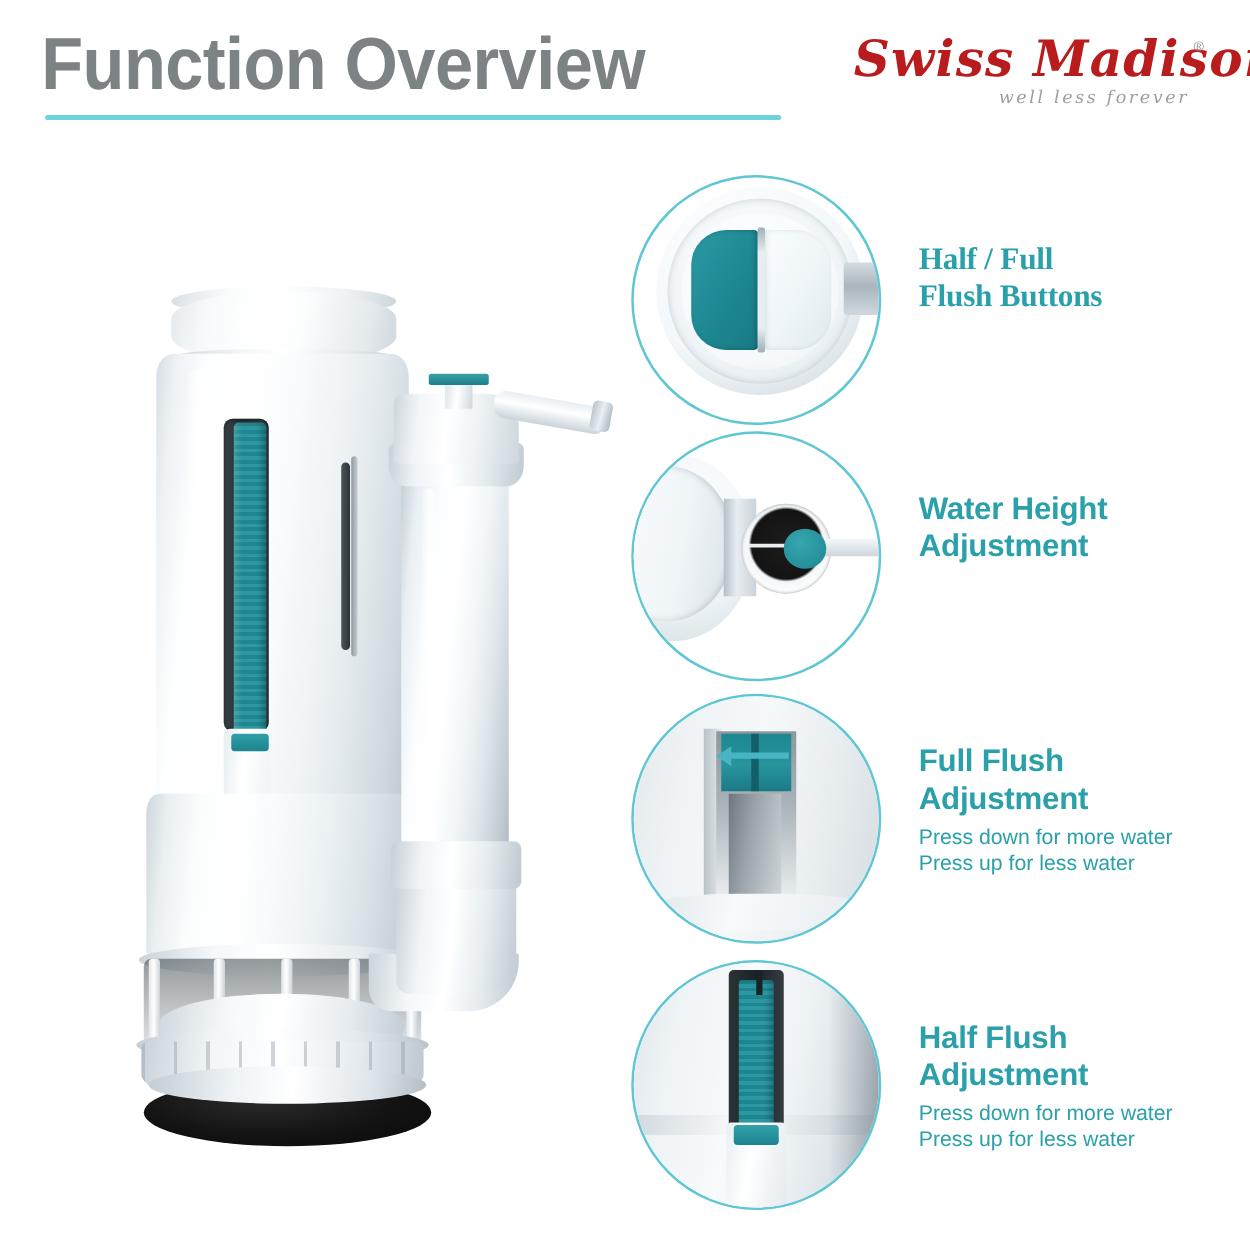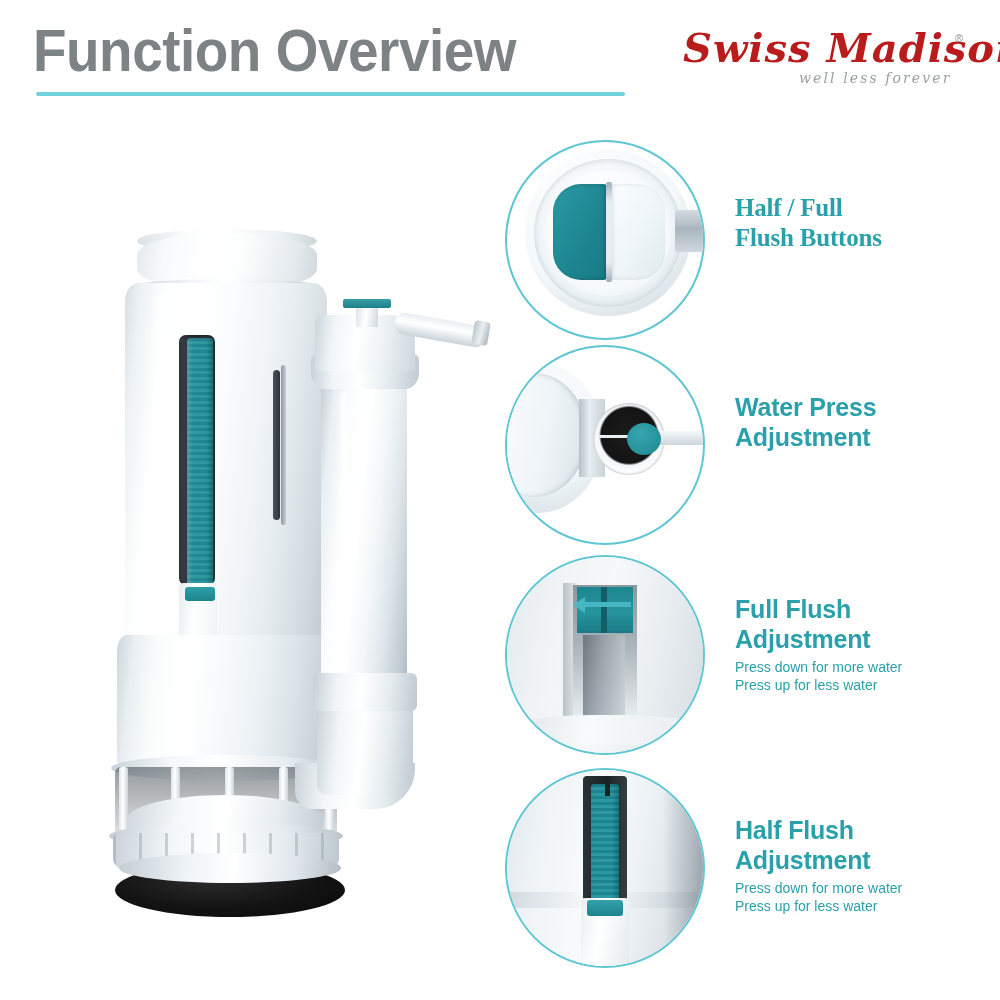--- a/index.html
+++ b/index.html
@@ -323,21 +323,21 @@
   .callout-title {
     color: #2aa0ab;
     font-size: 25px;
     font-weight: bold;
     line-height: 1.18;
     letter-spacing: -0.2px;
     white-space: pre-line;
   }
   .callout-sub {
     color: #2aa0ab;
-    font-size: 14px;
+    font-size: 17px;
     font-weight: normal;
     line-height: 1.26;
     margin-top: 5px;
     white-space: pre-line;
   }
 
   
   #c1-outer-ring {
     position: absolute; left: 18px; top: 8px;
     width: 166px; height: 166px; border-radius: 50%;
@@ -601,21 +601,21 @@
       <div id="c2-disc"></div>
       <div id="c2-disc-inner"></div>
       <div id="c2-shaft"></div>
       <div id="c2-cup"></div>
       <div id="c2-rod"></div>
       <div id="c2-hairline"></div>
       <div id="c2-clip"></div>
     </div>
   </div>
   <div class="callout-text" style="left:230px; top:48px; width:250px;">
-    <div class="callout-title">Water Press
+    <div class="callout-title">Water Height
 Adjustment</div>
   </div>
 </div>
 
 <div class="callout" style="left:505px; top:555px; width:480px; height:200px;">
   <div class="callout-circle" style="left:0; top:0; width:196px; height:196px;">
     <div class="circle-art">
       <div id="c3-body"></div>
       <div id="c3-left-wall"></div>
       <div id="c3-opening"></div>

